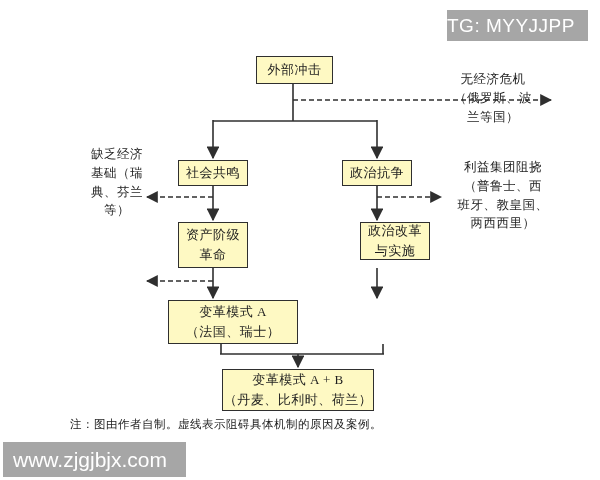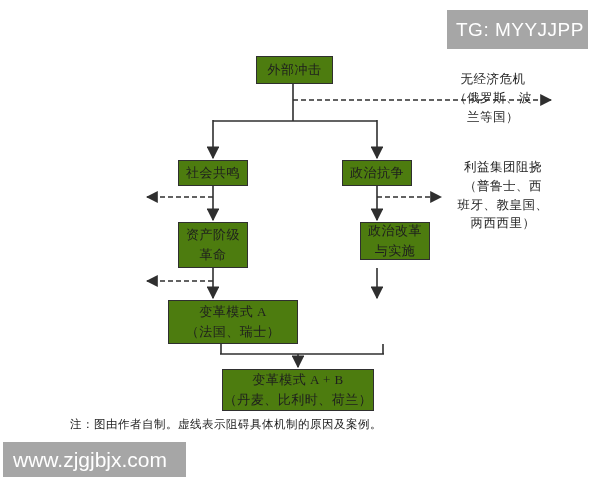--- a/index.html
+++ b/index.html
@@ -12,21 +12,21 @@
     overflow:hidden;
   }
   .connectors{position:absolute;left:0;top:0;width:600px;height:480px;}
   .connectors line{stroke:var(--line,#2f2f2f);stroke-width:1.6;}
   .connectors line.dashed{stroke-dasharray:5,3;stroke-width:1.5;}
   #arrowhead path{fill:var(--line,#2f2f2f);}
   .node{
     position:absolute;
     box-sizing:border-box;
     border:1.6px solid var(--box-border,#2f2f2f);
-    background:#4d7c0f;
+    background:#fef9c3;
     display:flex;align-items:center;justify-content:center;
     text-align:center;
     font-size:13px;line-height:1.55;letter-spacing:.5px;
     white-space:pre-line;
   }
   .annot{
     position:absolute;
     text-align:center;
     font-size:12.5px;line-height:1.5;letter-spacing:.5px;
     white-space:pre-line;
@@ -36,21 +36,21 @@
     font-size:11.5px;letter-spacing:.5px;
   }
   .watermark{
     position:absolute;
     background:var(--watermark-bg,#a6a6a6);
     color:var(--watermark-text,#ffffff);
     font-family:"Liberation Sans","DejaVu Sans",sans-serif;
     display:flex;align-items:center;
     box-sizing:border-box;
   }
-  .wm-tg{left:447px;top:10px;width:141px;height:39px;font-size:19px;padding-left:9px;letter-spacing:.5px;}
+  .wm-tg{left:447px;top:10px;width:141px;height:31px;font-size:19px;letter-spacing:.5px;}
   .wm-site{left:3px;top:442px;width:183px;height:35px;font-size:21px;padding-left:10px;}
 </style>
 </head>
 <body>
 
 <div class="canvas">
 
   <svg class="connectors" viewBox="0 0 600 480" xmlns="http://www.w3.org/2000/svg">
     <defs>
       <marker id="arrowhead" viewBox="0 0 10 10" refX="9" refY="5" markerWidth="8" markerHeight="8" orient="auto-start-reverse">
@@ -97,20 +97,24 @@
 （法国、瑞士）</div>
 
 
   <div class="node" style="left:222px;top:369px;width:152px;height:42px;text-align:center;">变革模式 A + B
 （丹麦、比利时、荷兰）</div>
 
   <div class="annot" style="left:437px;top:70px;width:112px;">无经济危机
 （俄罗斯、波
 兰等国）</div>
 
+  <div class="annot" style="left:81px;top:145px;width:72px;">缺乏经济
+基础（瑞
+典、芬兰
+等）</div>
 
 
   <div class="annot" style="left:447px;top:158px;width:112px;">利益集团阻挠
 （普鲁士、西
 班牙、教皇国、
 两西西里）</div>
 
   <div class="note">注：图由作者自制。虚线表示阻碍具体机制的原因及案例。</div>
 
   <div class="watermark wm-tg">TG: MYYJJPP</div>

